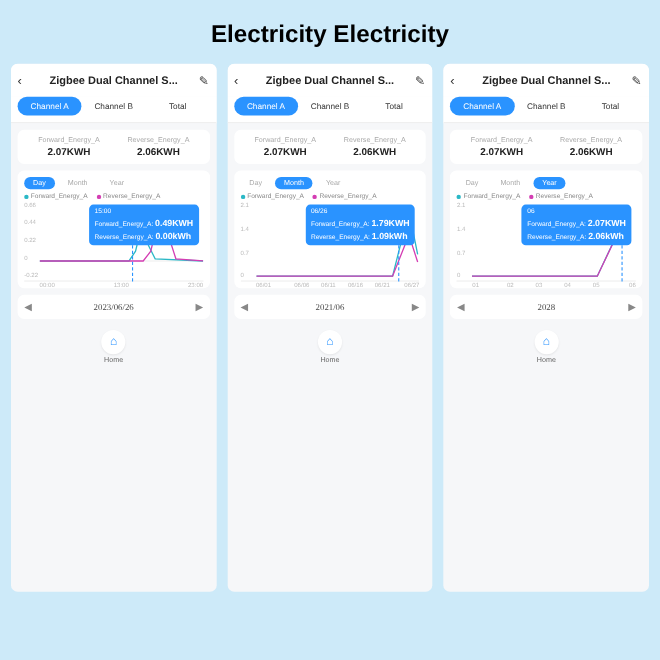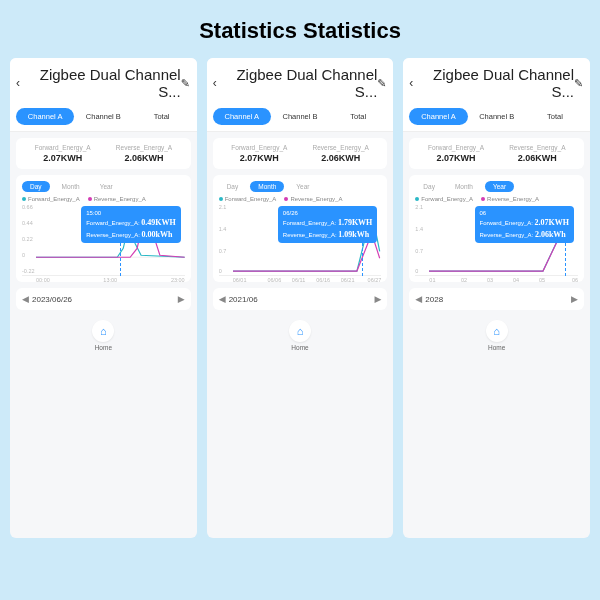--- a/index.html
+++ b/index.html
@@ -32,21 +32,21 @@
   overflow: hidden;
   font-size: 8px;
 }
 .header {
   display: flex;
   align-items: center;
   padding: 8px 6px;
   background: #fff;
 }
 .back-icon { width: 10px; font-size: 12px; color: #333; }
-.title { flex: 1; text-align: right; font-weight: 400; font-size: 15px; color: #222; }
+.title { flex: 1; text-align: center; font-weight: 700; font-size: 10px; color: #222; }
 .edit-icon { width: 10px; font-size: 11px; color: #333; }
 .tabs {
   display: flex;
   background: #fff;
   padding: 0 6px 6px 6px;
   border-bottom: 1px solid #eee;
 }
 .tab {
   flex: 1;
   text-align: center;
@@ -107,40 +107,40 @@
   position: absolute;
   background: #2a93ff;
   color: #fff;
   border-radius: 4px;
   padding: 3px 5px;
   font-size: 6px;
   line-height: 1.4;
   z-index: 5;
   white-space: nowrap;
 }
-.tooltip .fval { font-size: 8px; font-weight: 600; font-family: Liberation Serif, serif; }
+.tooltip .fval { font-size: 8px; font-weight: 600; }
 .tooltip-line {
   position: absolute;
   width: 0;
   border-left: 1px dashed #2a93ff;
   z-index: 4;
 }
 svg.chart-svg {
   position: absolute; left: 14px; right: 0; top: 0; bottom: 0; width: calc(100% - 14px); height: 100%;
 }
 .date-nav {
   background: #fff;
   margin: 0 6px 6px 6px;
   border-radius: 6px;
   display: flex;
   align-items: center;
   padding: 6px;
 }
 .nav-arrow { width: 10px; color: #888; font-size: 9px; }
-.date-label { flex: 1; text-align: left; font-size: 8px; color: #444; }
+.date-label { flex: 1; text-align: center; font-size: 8px; color: #444; font-family: Liberation Serif, serif; }
 .home-row {
   display: flex;
   justify-content: center;
   padding: 4px 0;
 }
 .home {
   display: flex;
   flex-direction: column;
   align-items: center;
   gap: 2px;
@@ -154,21 +154,21 @@
   justify-content: center;
   color: #2a93ff;
   font-size: 11px;
   box-shadow: 0 1px 2px rgba(0,0,0,0.08);
 }
 .home-label { font-size: 6.5px; color: #666; }
 </style>
 </head>
 <body>
 
-<div class="page-title">Statistics Statistics</div>
+<div class="page-title">Electricity Electricity</div>
 
 <div class="phones">
 
   <div class="phone">
     <div class="header">
       <div class="back-icon">‹</div>
       <div class="title">Zigbee Dual Channel S...</div>
       <div class="edit-icon">✎</div>
     </div>
     <div class="tabs">

